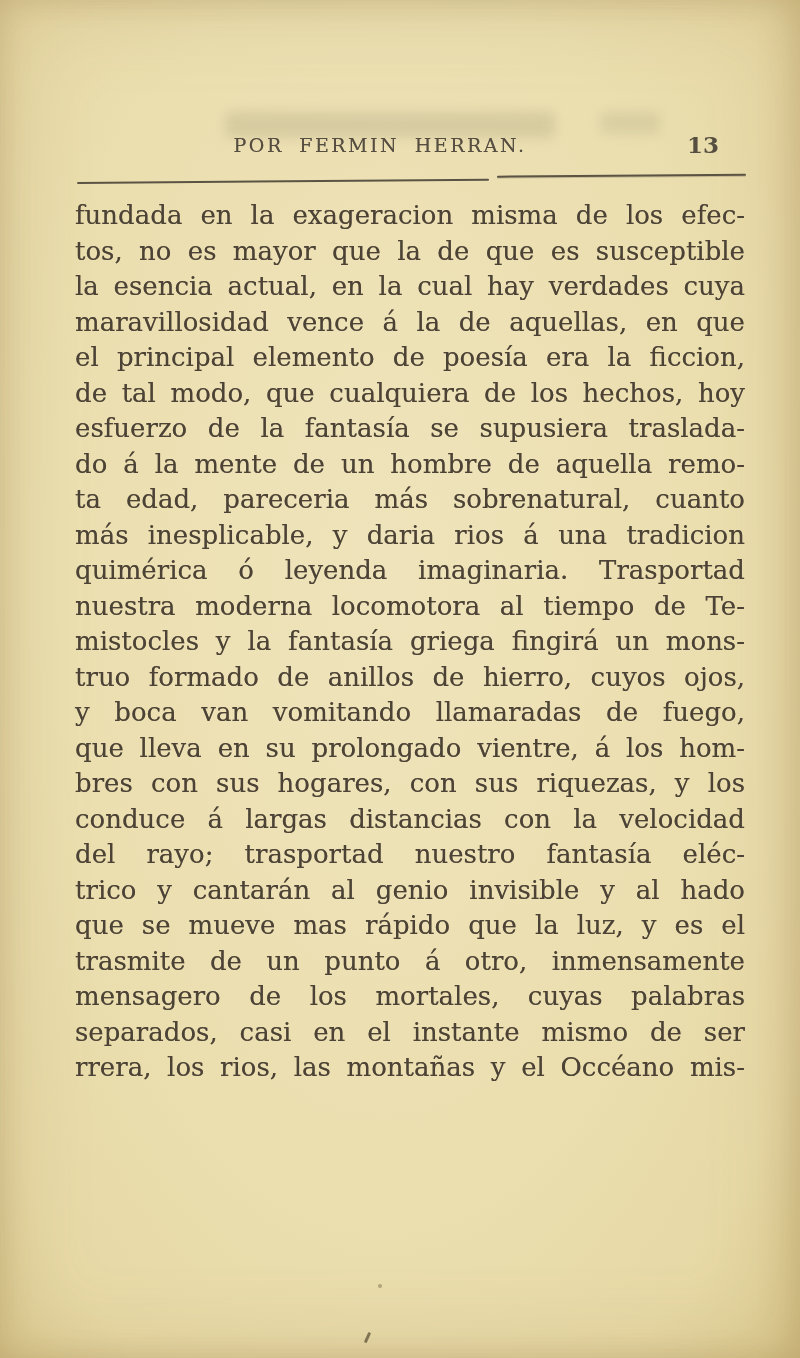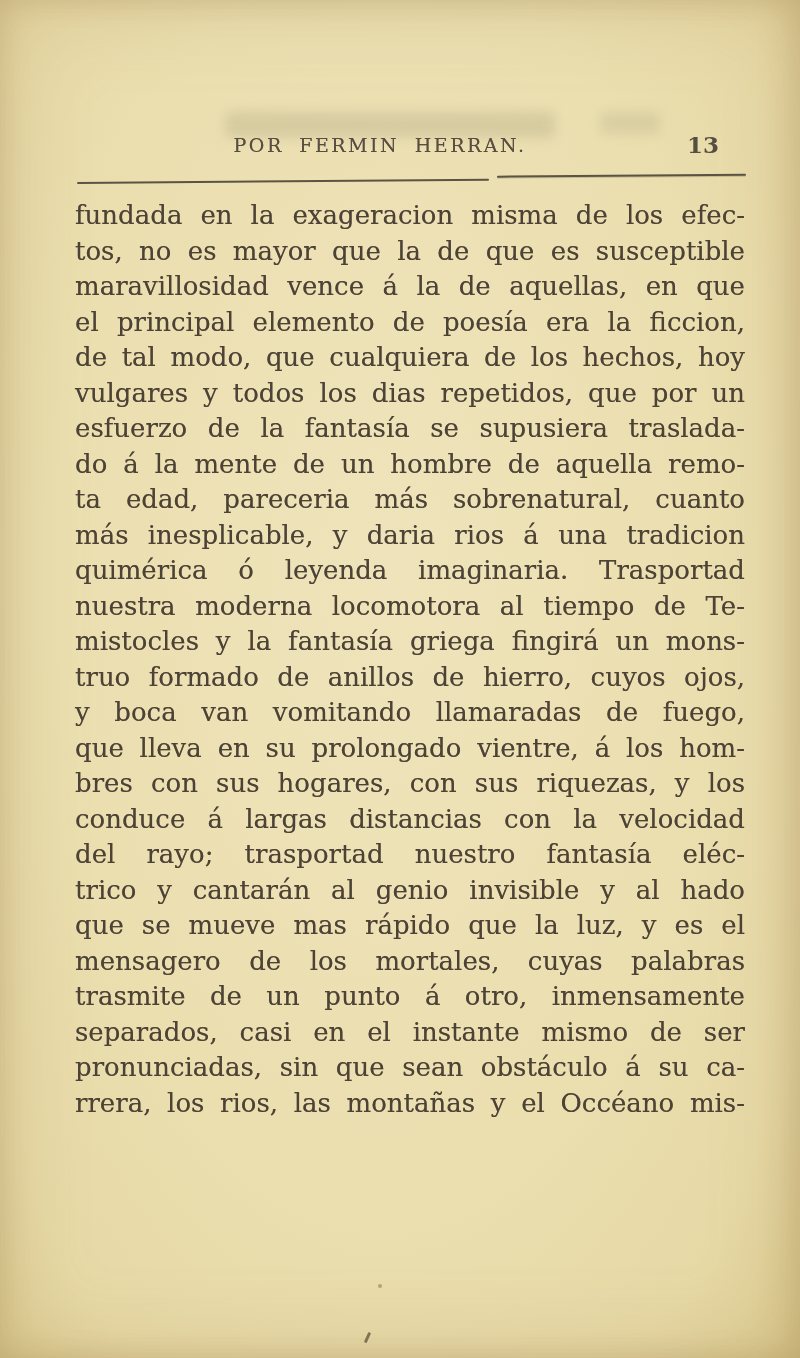--- a/index.html
+++ b/index.html
@@ -126,42 +126,41 @@
   </div>
 
   <div class="head-rule">
     <div class="rule-seg rule-left"></div>
     <div class="rule-seg rule-right"></div>
   </div>
 
   <div class="body-text">
     <div class="line">fundada en la exageracion misma de los efec-</div>
     <div class="line">tos, no es mayor que la de que es susceptible</div>
+    <div class="line">la esencia actual, en la cual hay verdades cuya</div>
     <div class="line">maravillosidad vence á la de aquellas, en que</div>
     <div class="line">el principal elemento de poesía era la ficcion,</div>
     <div class="line">de tal modo, que cualquiera de los hechos, hoy</div>
-    <div class="line">vulgares y todos los dias repetidos, que por un</div>
     <div class="line">esfuerzo de la fantasía se supusiera traslada-</div>
     <div class="line">do á la mente de un hombre de aquella remo-</div>
     <div class="line">ta edad, pareceria más sobrenatural, cuanto</div>
     <div class="line">más inesplicable, y daria rios á una tradicion</div>
     <div class="line">quimérica ó leyenda imaginaria. Trasportad</div>
     <div class="line">nuestra moderna locomotora al tiempo de Te-</div>
     <div class="line">mistocles y la fantasía griega fingirá un mons-</div>
     <div class="line">truo formado de anillos de hierro, cuyos ojos,</div>
     <div class="line">y boca van vomitando llamaradas de fuego,</div>
     <div class="line">que lleva en su prolongado vientre, á los hom-</div>
     <div class="line">bres con sus hogares, con sus riquezas, y los</div>
     <div class="line">conduce á largas distancias con la velocidad</div>
     <div class="line">del rayo; trasportad nuestro fantasía eléc-</div>
     <div class="line">trico y cantarán al genio invisible y al hado</div>
     <div class="line">que se mueve mas rápido que la luz, y es el</div>
+    <div class="line">trasmite de un punto á otro, inmensamente</div>
     <div class="line">mensagero de los mortales, cuyas palabras</div>
-    <div class="line">trasmite de un punto á otro, inmensamente</div>
     <div class="line">separados, casi en el instante mismo de ser</div>
-    <div class="line">pronunciadas, sin que sean obstáculo á su ca-</div>
     <div class="line">rrera, los rios, las montañas y el Occéano mis-</div>
   </div>
 
   <div class="speck-dot"></div>
   <div class="speck-slash"></div>
 
 </div>
 
 </body></html>

